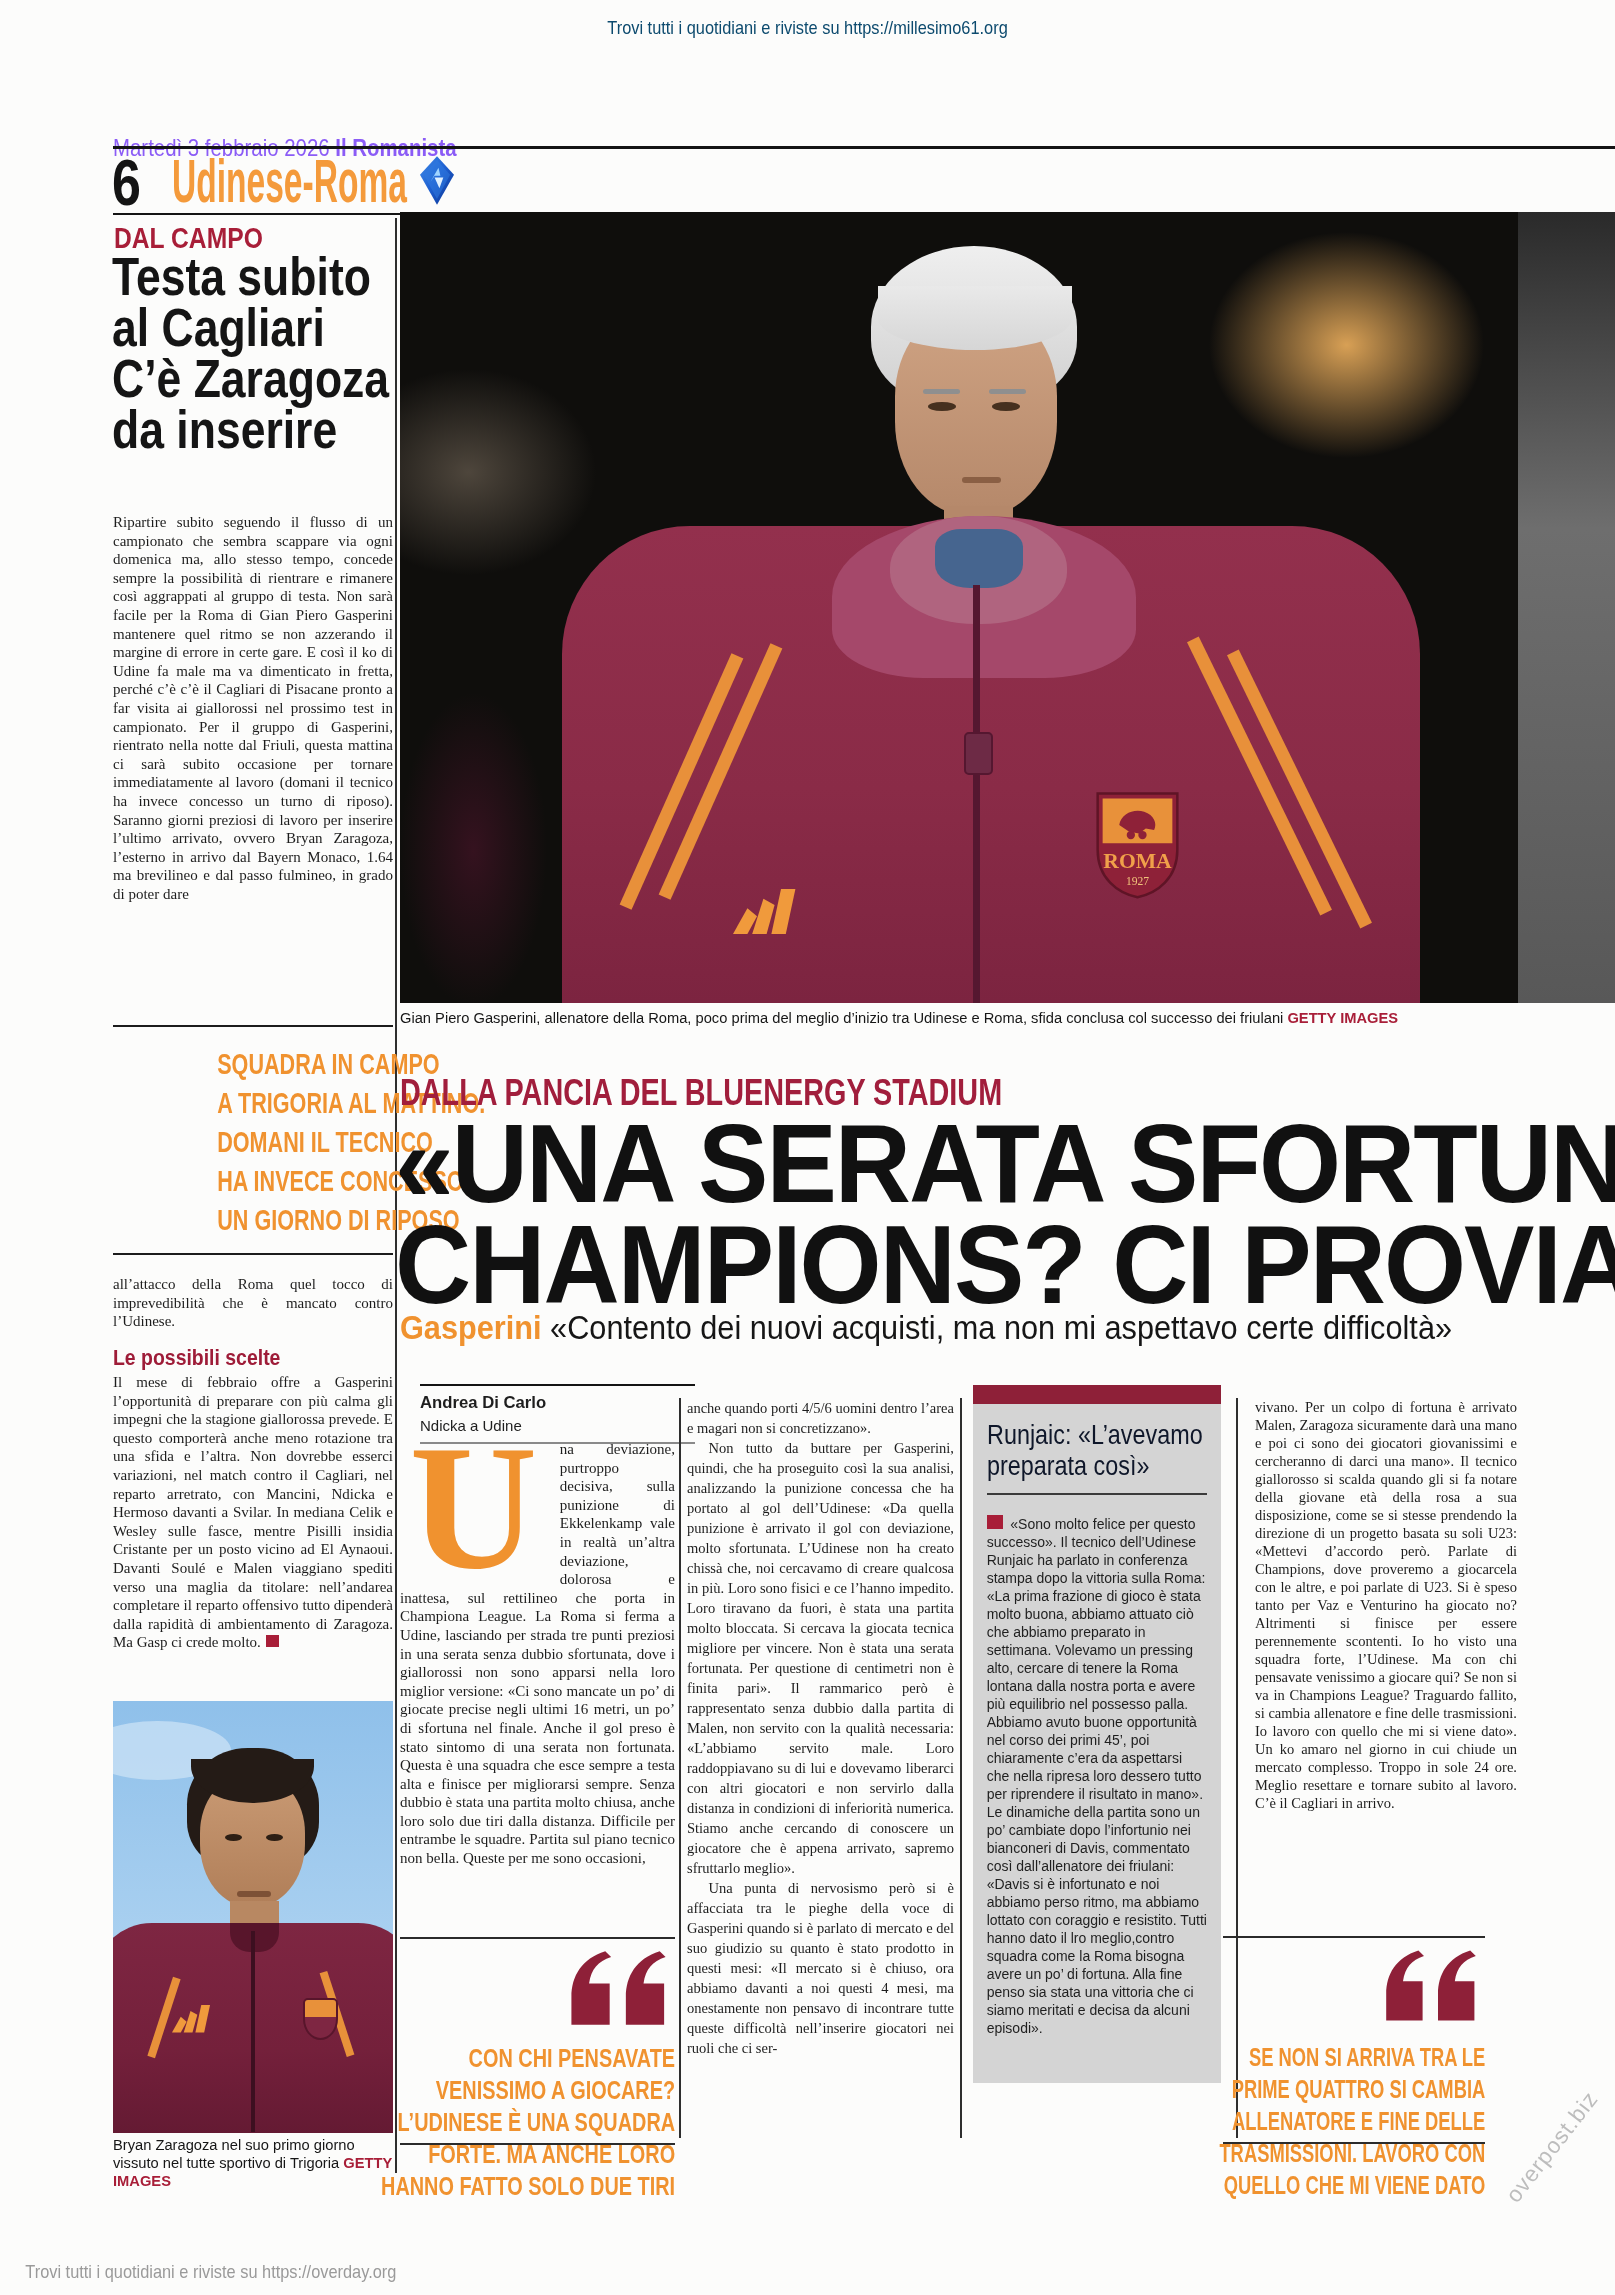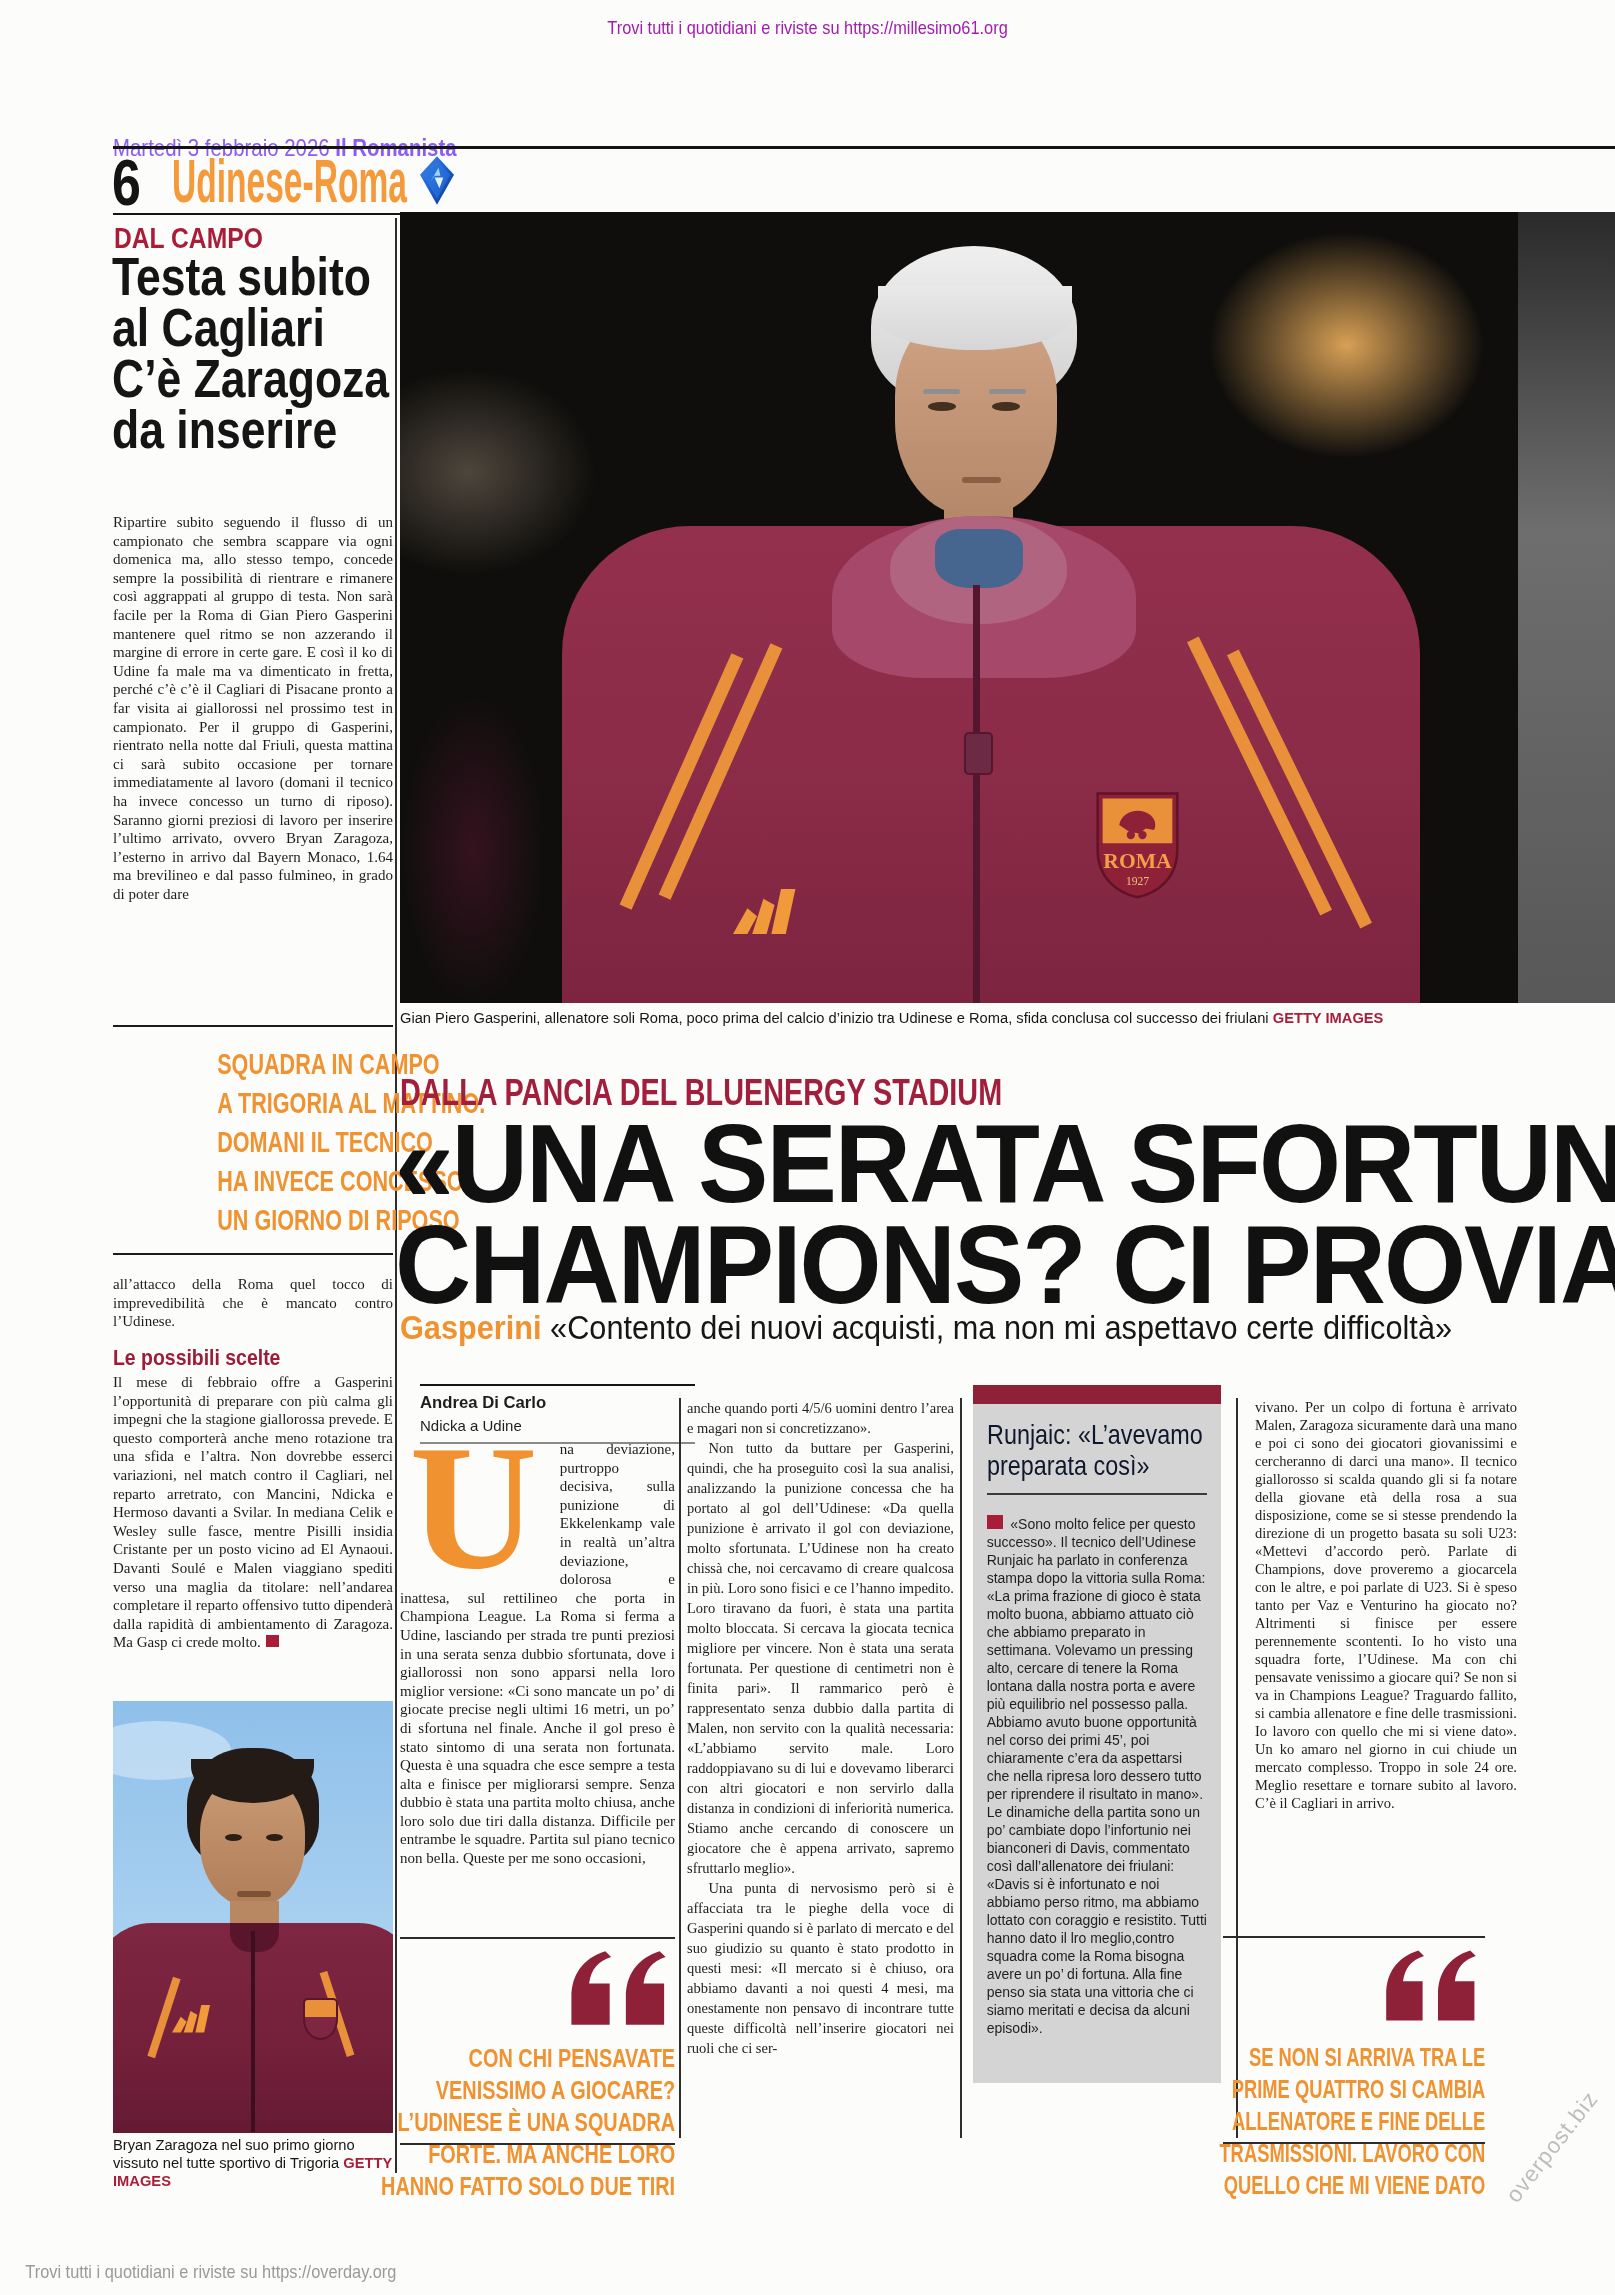--- a/index.html
+++ b/index.html
@@ -2,21 +2,21 @@
 <html style="font-size:7.8px"><head>
 <meta charset="utf-8">
 <style>
   html,body{margin:0;padding:0;background:#e8e8e8;}
   .page{position:relative;width:1616px;height:2295px;background:#fcfcfb;overflow:hidden;
         font-family:"Liberation Sans",sans-serif;color:#1e1e1e;}
   .abs{position:absolute;}
   .cx{display:inline-block;white-space:pre;transform-origin:0 50%;}
   .cx-r{display:inline-block;white-space:pre;transform-origin:100% 50%;}
   .rule{background:#141414;}
-  .gray-note{color:#a21caf;font-size:18.6px;}
+  .gray-note{color:#0c4a6e;font-size:18.6px;}
   
   .dateline{left:113px;top:134px;font-size:24px;color:#8b5cf6;}
   .dateline b{font-weight:bold;}
   .rule1{left:113px;top:146px;width:1502px;height:2.9px;}
   .pagenum{left:112px;top:150px;font-size:65px;font-weight:bold;color:#141414;line-height:1;}
   .bandtitle{left:172px;top:151px;font-size:61px;font-weight:bold;color:#F49A3B;line-height:1;}
   .rule2{left:113px;top:213px;width:1502px;height:2px;}
   .vdiv{background:#2e2e2e;width:1.5px;}
   
   .lkicker{left:114px;top:222px;font-size:29px;font-weight:bold;color:#A81E38;}
@@ -171,21 +171,21 @@
       <path d="M2,2 H98 V70 C98,104 74,122 50,127 C26,122 2,104 2,70 Z" fill="#8E2138" stroke="#5f1426" stroke-width="3"></path>
       <path d="M8,8 H92 V62 H8 Z" fill="#E8913A"></path>
       <path d="M28,40 C30,26 46,20 58,24 C70,28 74,38 70,46 L60,44 L52,50 L40,48 Z" fill="#8E2138"></path>
       <circle cx="42" cy="52" r="5" fill="#8E2138"></circle>
         <circle cx="56" cy="52" r="5" fill="#8E2138"></circle>
       <text x="50" y="92" text-anchor="middle" font-family="Liberation Serif, serif" font-size="26" font-weight="bold" fill="#F0A04A">ROMA</text>
       <text x="50" y="112" text-anchor="middle" font-family="Liberation Serif, serif" font-size="14" fill="#F0C27A">1927</text>
     </svg>
   </div>
   <div class="abs caption" style="left:400px;top:1009px;width:1211px;">
-    <span class="cx" style="transform:scaleX(.93);white-space:normal;display:inline;"><span>Gian Piero Gasperini, allenatore soli Roma, poco prima del calcio d’inizio tra Udinese e Roma, sfida conclusa col successo dei friulani </span><span class="credit">GETTY IMAGES</span></span>
+    <span class="cx" style="transform:scaleX(.93);white-space:normal;display:inline;"><span>Gian Piero Gasperini, allenatore della Roma, poco prima del meglio d’inizio tra Udinese e Roma, sfida conclusa col successo dei friulani </span><span class="credit">GETTY IMAGES</span></span>
   </div>
 
   <div class="abs mkicker"><span class="cx" style="transform:scaleX(.8);">DALLA PANCIA DEL BLUENERGY STADIUM</span></div>
   <div class="abs hl" style="top:1109px;"><span class="cx" style="transform:scaleX(.95);">«UNA SERATA SFORTUNATA</span></div>
   <div class="abs hl" style="top:1210px;"><span class="cx" style="transform:scaleX(.95);">CHAMPIONS? CI PROVIAMO»</span></div>
   <div class="abs subtitle">
     <span class="cx" style="transform:scaleX(.93);"><span class="who">Gasperini</span><span> «Contento dei nuovi acquisti, ma non mi aspettavo certe difficoltà»</span></span>
   </div>
 
   <div class="abs byline">

